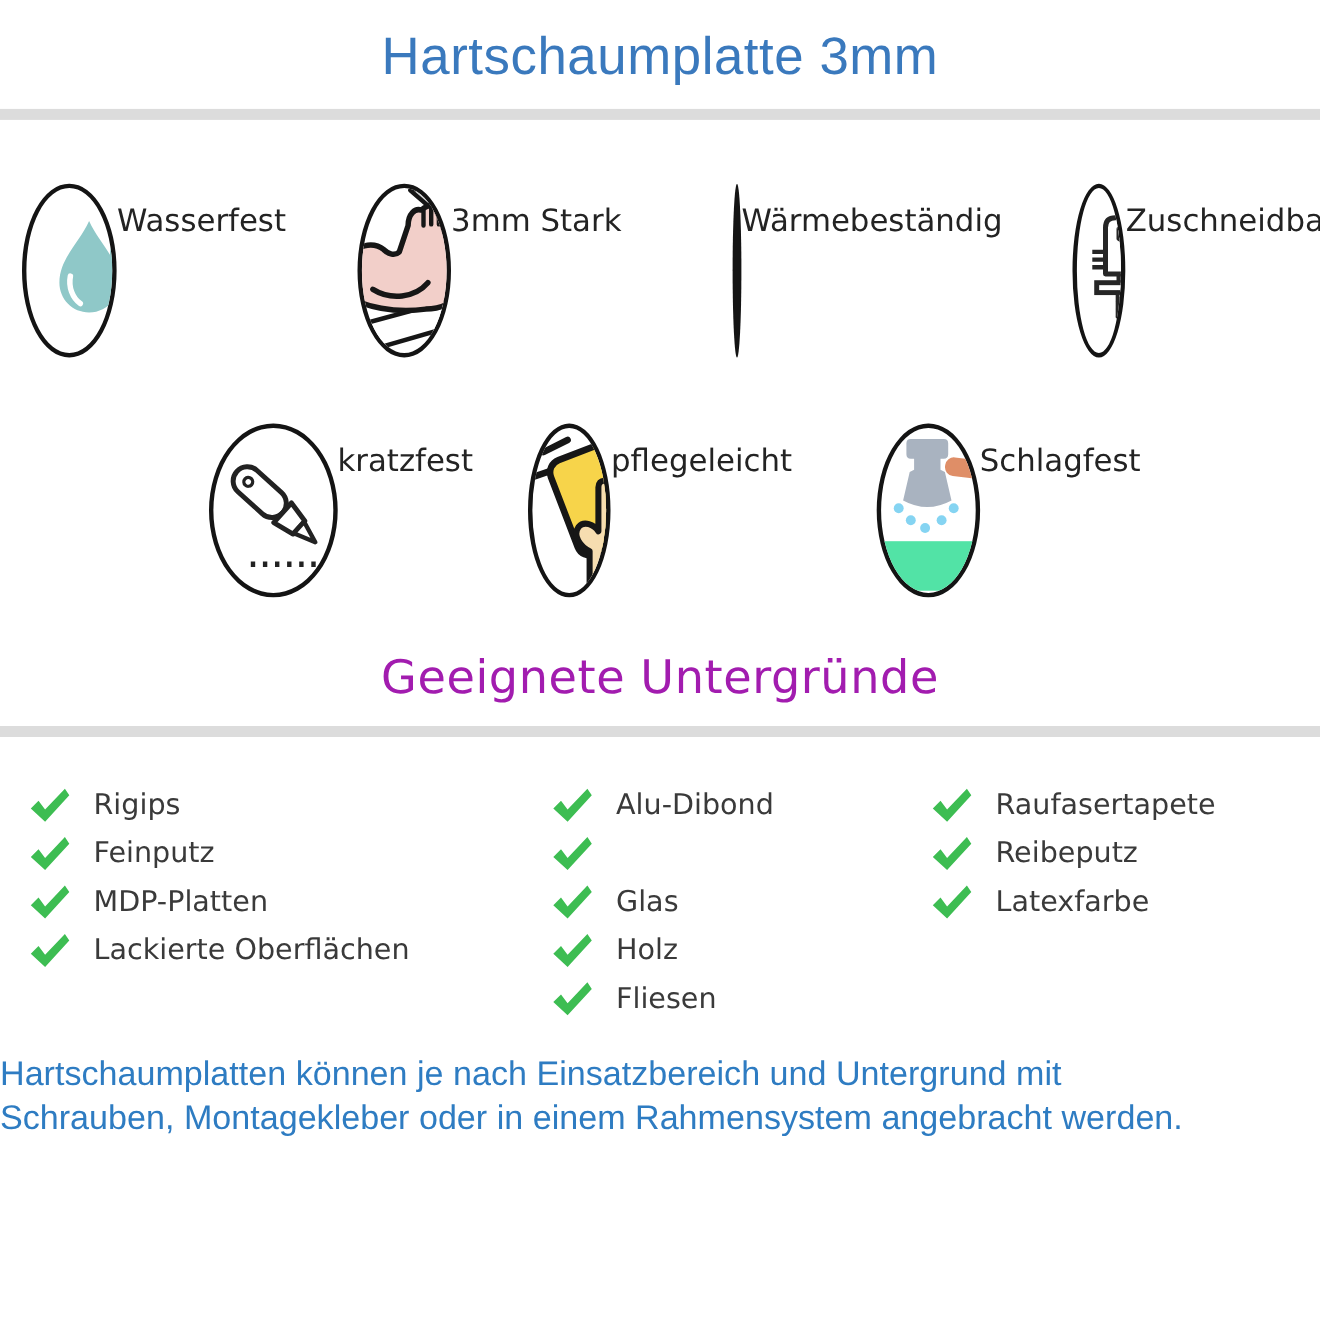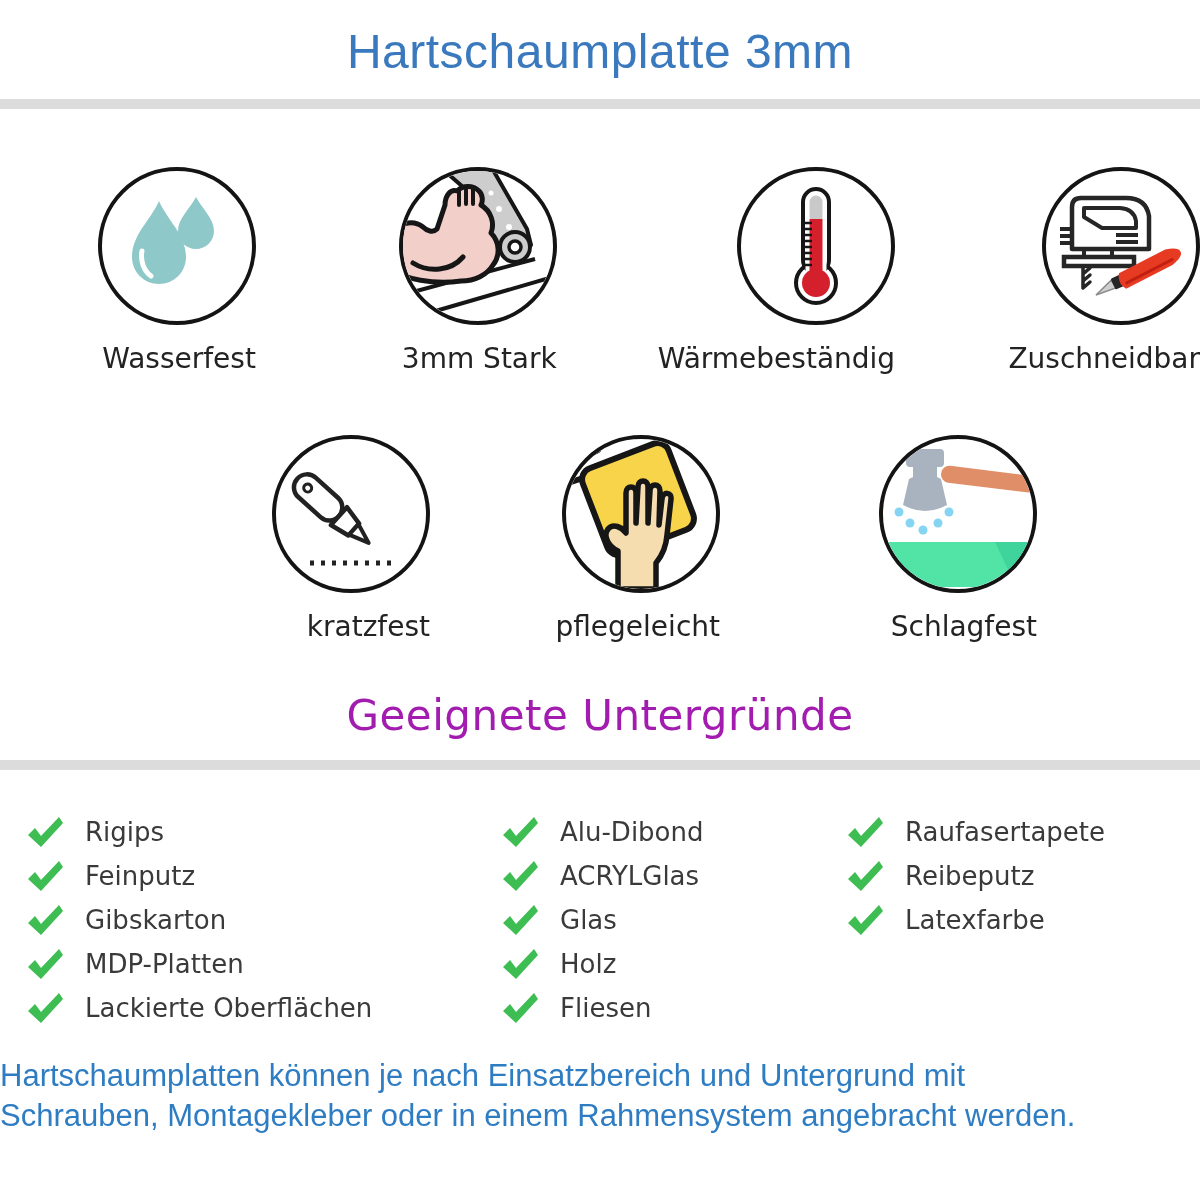--- a/index.html
+++ b/index.html
@@ -11,21 +11,21 @@
     font-family:"Liberation Sans", sans-serif;
     font-size:48px; font-weight:400; color:#3a79bd; letter-spacing:0.5px;
   }
   .divider { width:1200px; height:10px; background:#dcdcdc; }
   .divider-1 { margin-top:20px; }
   .divider-2 { margin-top:20px; }
 
   .feature-row { display:flex; align-items:flex-start; }
   .feature-row-1 { margin-top:58px; }
   .feature-row-2 { margin-top:60px; }
-  .feature { width:240px; display:flex; flex-direction:column; align-items:flex-end; }
+  .feature { width:240px; display:flex; flex-direction:row; align-items:flex-start; }
   
   .f-r1-1{ margin-left:20px; } .f-r1-2{ margin-left:65px; }
   .f-r1-3{ margin-left:101px; } .f-r1-4{ margin-left:69px; }
   .f-r2-1{ margin-left:190px; } .f-r2-2{ margin-left:50px; } .f-r2-3{ margin-left:77px; }
 
   .icon-circle {
     width:158px; height:158px; border:4px solid #141414; border-radius:50%;
     background:#fff; overflow:hidden; position:relative;
   }
   .icon-circle svg { position:absolute; left:0; top:0; }
@@ -195,26 +195,20 @@
     <div class="check-item">
       <svg width="40" height="34" viewBox="0 0 40 34">
           <path d="M3,20 L10,13 L16,21 L34,2 L38,8 L16,32 Z" fill="#3dbd52"></path>
         </svg>
       <span class="txt">Feinputz</span>
     </div>
     <div class="check-item">
       <svg width="40" height="34" viewBox="0 0 40 34">
           <path d="M3,20 L10,13 L16,21 L34,2 L38,8 L16,32 Z" fill="#3dbd52"></path>
         </svg>
-      <span class="txt">Gibskarton</span>
-    </div>
-    <div class="check-item">
-      <svg width="40" height="34" viewBox="0 0 40 34">
-          <path d="M3,20 L10,13 L16,21 L34,2 L38,8 L16,32 Z" fill="#3dbd52"></path>
-        </svg>
       <span class="txt">MDP-Platten</span>
     </div>
     <div class="check-item">
       <svg width="40" height="34" viewBox="0 0 40 34">
           <path d="M3,20 L10,13 L16,21 L34,2 L38,8 L16,32 Z" fill="#3dbd52"></path>
         </svg>
       <span class="txt">Lackierte Oberflächen</span>
     </div>
   </div>
 
@@ -222,21 +216,20 @@
     <div class="check-item">
       <svg width="40" height="34" viewBox="0 0 40 34">
           <path d="M3,20 L10,13 L16,21 L34,2 L38,8 L16,32 Z" fill="#3dbd52"></path>
         </svg>
       <span class="txt">Alu-Dibond</span>
     </div>
     <div class="check-item">
       <svg width="40" height="34" viewBox="0 0 40 34">
           <path d="M3,20 L10,13 L16,21 L34,2 L38,8 L16,32 Z" fill="#3dbd52"></path>
         </svg>
-      <span class="txt">ACRYLGlas</span>
     </div>
     <div class="check-item">
       <svg width="40" height="34" viewBox="0 0 40 34">
           <path d="M3,20 L10,13 L16,21 L34,2 L38,8 L16,32 Z" fill="#3dbd52"></path>
         </svg>
       <span class="txt">Glas</span>
     </div>
     <div class="check-item">
       <svg width="40" height="34" viewBox="0 0 40 34">
           <path d="M3,20 L10,13 L16,21 L34,2 L38,8 L16,32 Z" fill="#3dbd52"></path>

